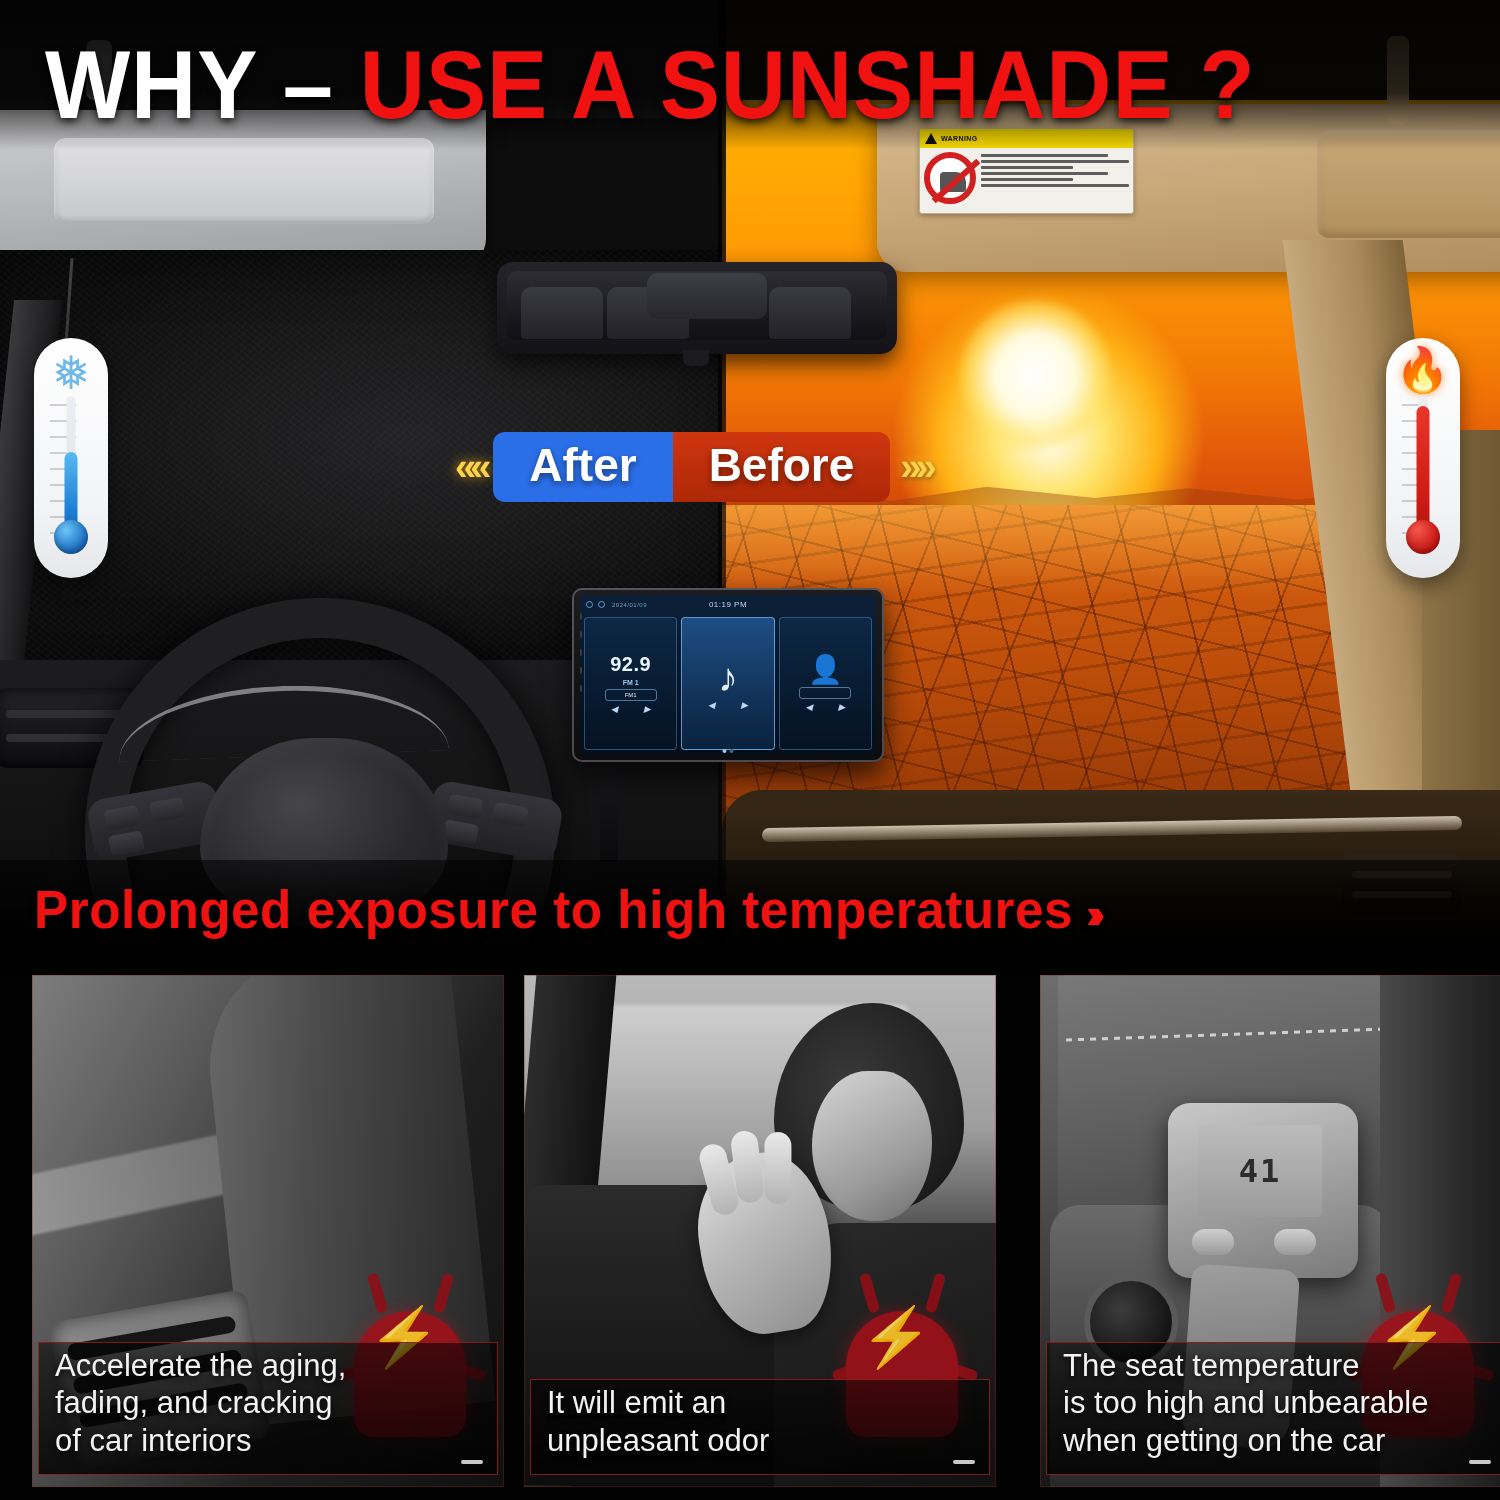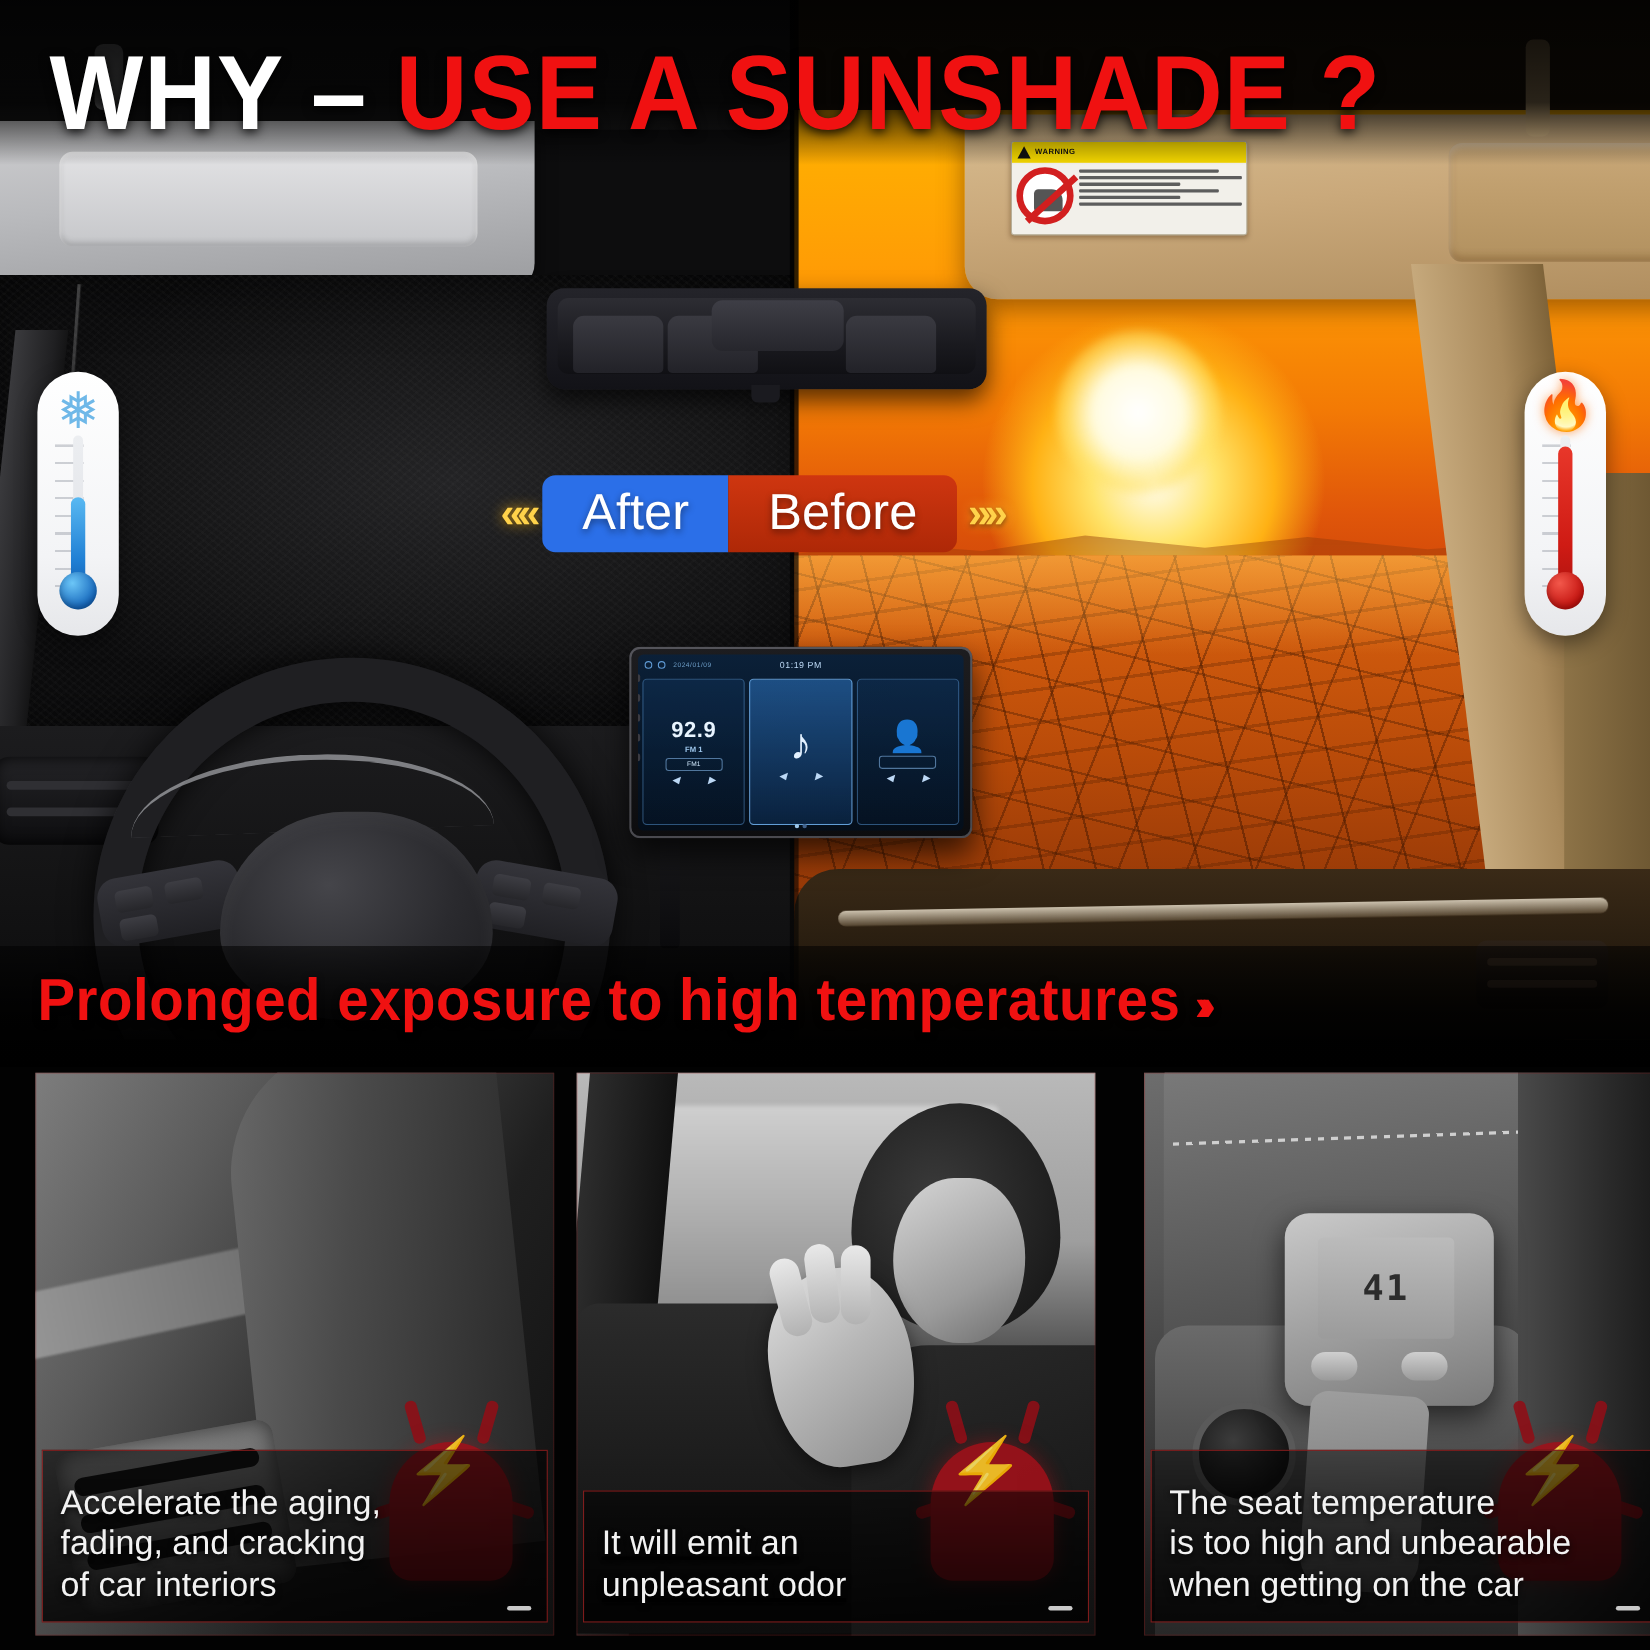--- a/index.html
+++ b/index.html
@@ -410,21 +410,21 @@
   .chev-left, .chev-right {
     display: flex; align-items: center;
     font-size: 38px; font-weight: bold;
     color: #ffd24a;
     text-shadow: 0 0 12px rgba(255,190,40,.85), 0 2px 5px rgba(0,0,0,.6);
     letter-spacing: -6px;
   }
   .chev-left { margin-right: 8px; }
   .chev-right { margin-left: 10px; }
   .badge {
-    font-size: 46px; font-weight: normal; color: #fff;
+    font-size: 46px; font-weight: bold; color: #fff;
     padding: 10px 36px 14px 36px;
     text-shadow: 0 3px 7px rgba(0,0,0,.45);
     line-height: 1;
   }
   .badge-after {
     background: #2b6fe8;
     border-radius: 12px 0 0 12px;
   }
   .badge-before {
     background: linear-gradient(180deg, #cf3610, #ae2807);
@@ -683,21 +683,21 @@
   .hm-bolt::before {
     content: "\26A1"; position: absolute; color: #1a0103; font-size: 58px;
     left: -16px; top: -16px;
   }
 
   
   .caption {
     position: absolute; left: 6px; right: 6px; bottom: 10px;
     border: 1px solid rgba(190,40,40,.65);
     background: linear-gradient(180deg, rgba(0,0,0,.55), rgba(0,0,0,.82));
-    padding: 28px 16px 14px 16px;
+    padding: 4px 16px 14px 16px;
     z-index: 4;
   }
   .caption p {
     color: #f2f2f2;
     font-size: 31px;
     line-height: 1.22;
     text-shadow: 0 2px 6px rgba(0,0,0,.9);
     white-space: pre-line;
   }
   .caption .dash {

